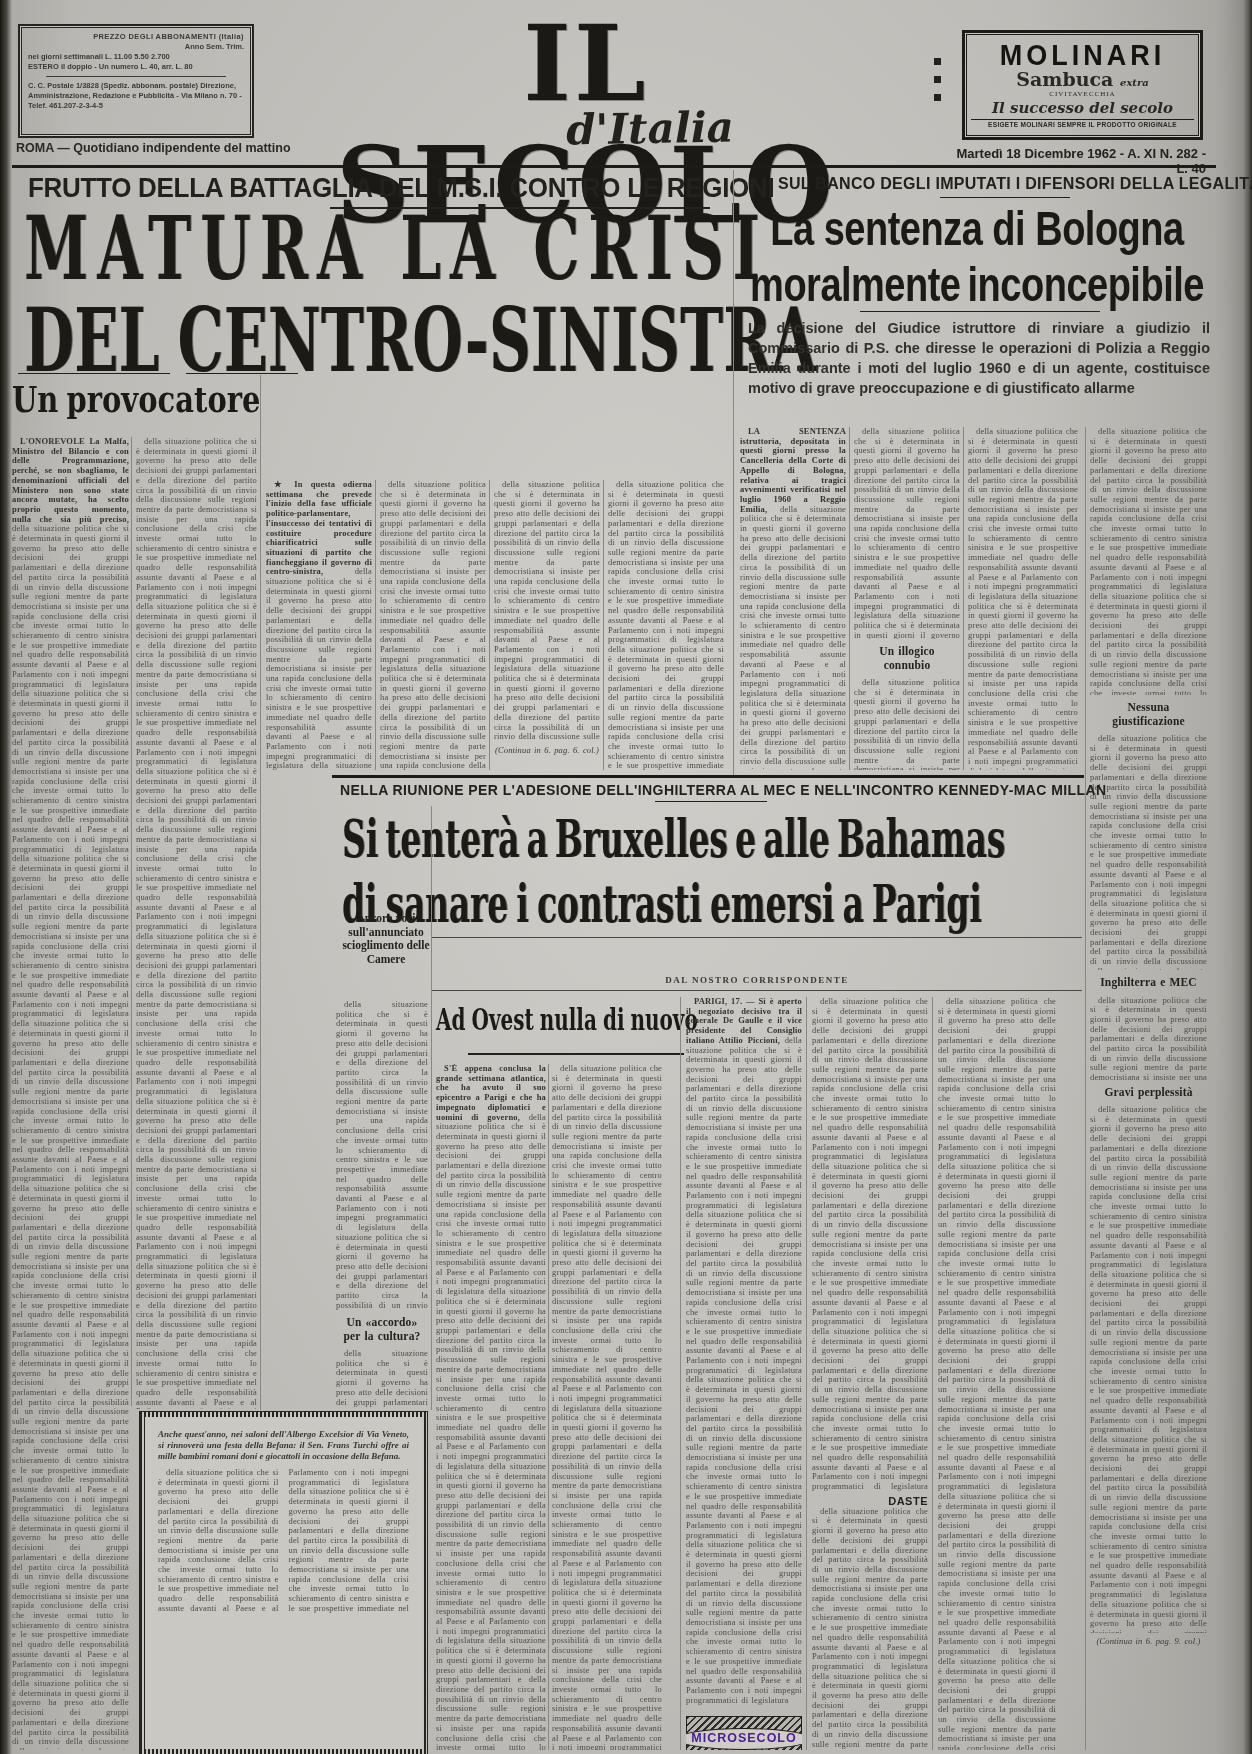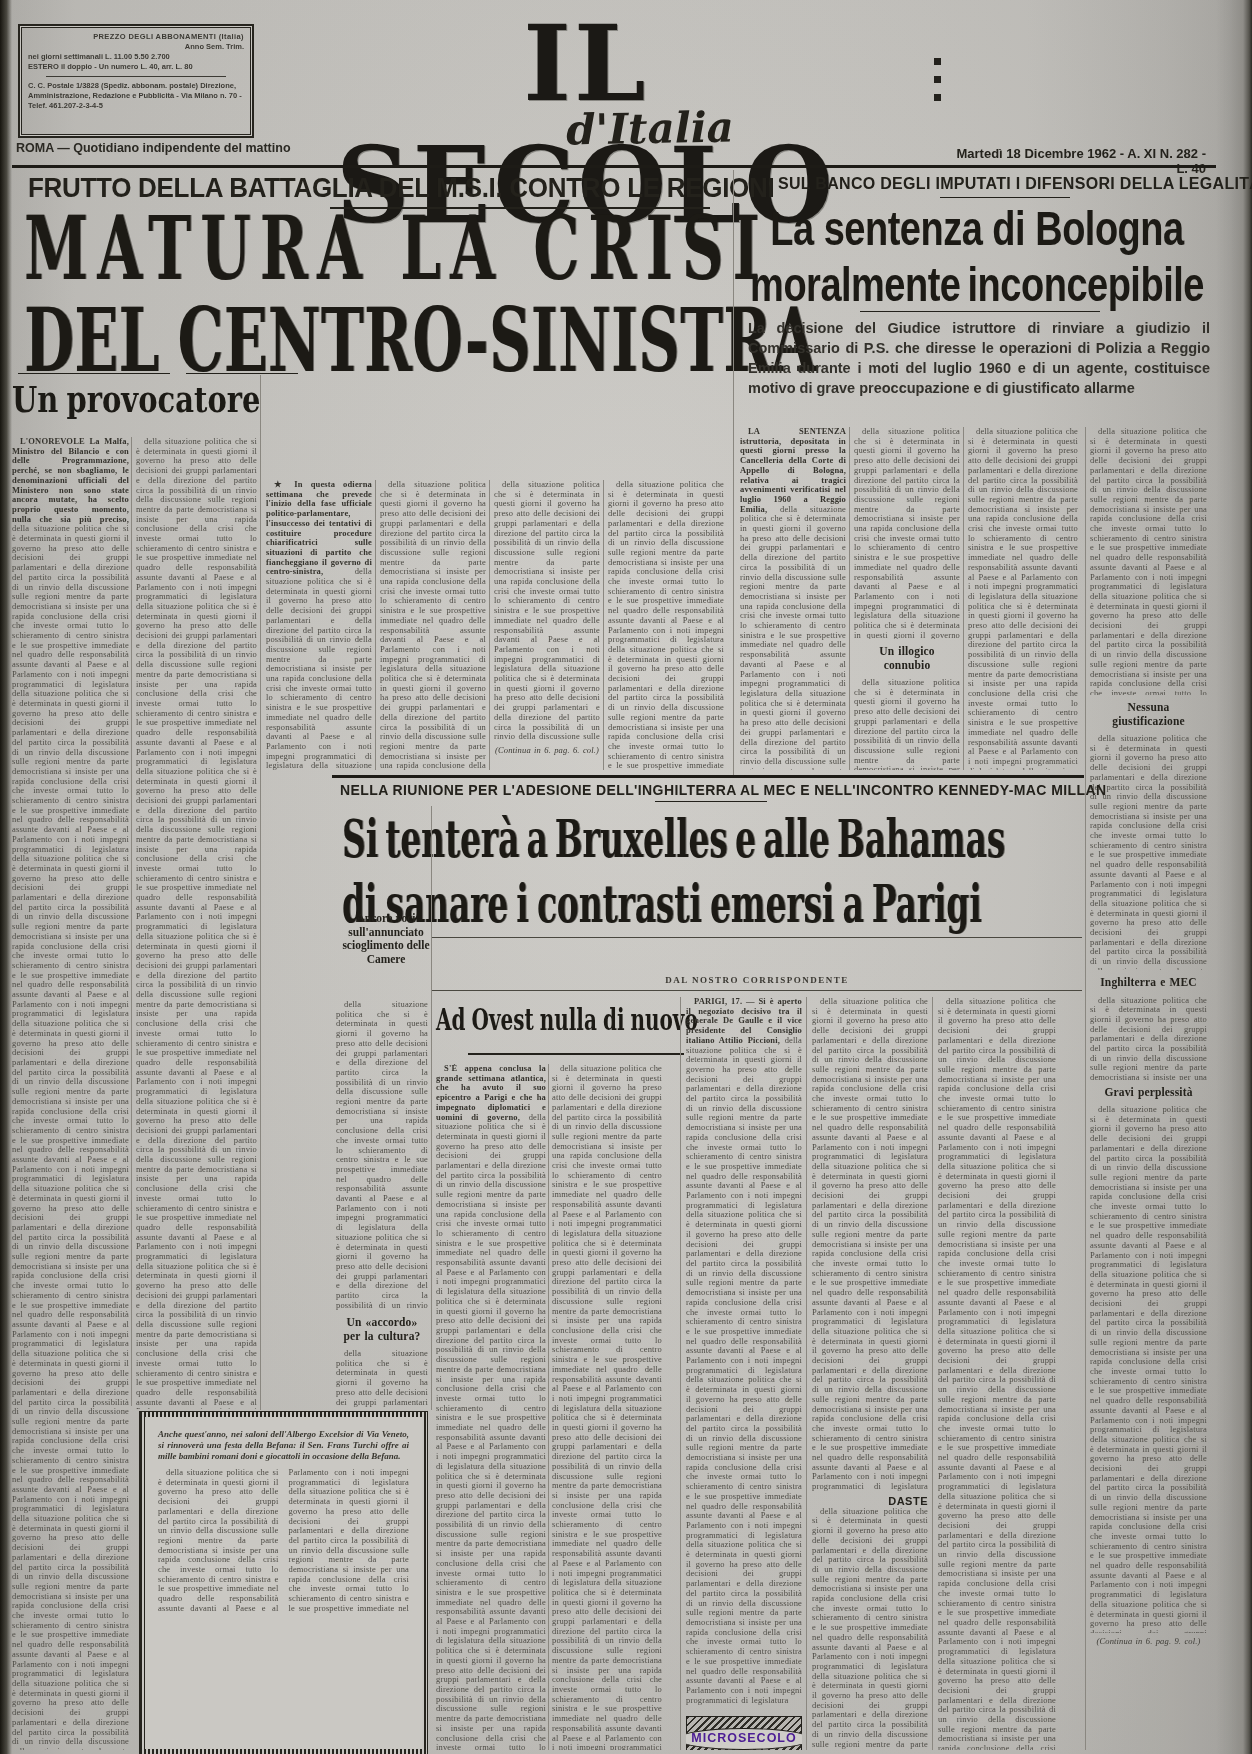--- a/index.html
+++ b/index.html
@@ -100,20 +100,27 @@
     <div>C. C. Postale 1/3828 (Spediz. abbonam. postale) Direzione, Amministrazione, Redazione e Pubblicità - Via Milano n. 70 - Telef. 461.207-2-3-4-5</div>
   </div>
   <div class="abs cityline">ROMA — Quotidiano indipendente del mattino</div>
   <div class="abs mast-title">IL SECOLO</div>
   <div class="abs mast-sub">d'Italia</div>
   <div class="abs dots">
       <i></i>
       <i></i>
       <i></i>
     </div>
+  <div class="abs adbox">
+    <div class="brand">MOLINARI</div>
+    <div class="prod"><span>Sambuca</span> <small>extra</small></div>
+    <div class="orig">CIVITAVECCHIA</div>
+    <div class="slogan">Il successo del secolo</div>
+    <div class="foot">ESIGETE MOLINARI SEMPRE IL PRODOTTO ORIGINALE</div>
+  </div>
   <div class="abs dateline">Martedì 18 Dicembre 1962 - A. XI N. 282 - L. 40</div>
   <div class="abs rule-main"></div>
 
   <div class="abs kicker lead-kicker">FRUTTO DELLA BATTAGLIA DEL M.S.I. CONTRO LE REGIONI</div>
   <div class="abs lead-kick-ul"></div>
   <div class="abs bigslab lead-h1">MATURA LA CRISI</div>
   <div class="abs bigslab lead-h2">DEL CENTRO-SINISTRA</div>
 
   <div class="abs kicker bol-kicker">SUL BANCO DEGLI IMPUTATI I DIFENSORI DELLA LEGALITÀ</div>
   <div class="abs bol-kick-ul"></div>

